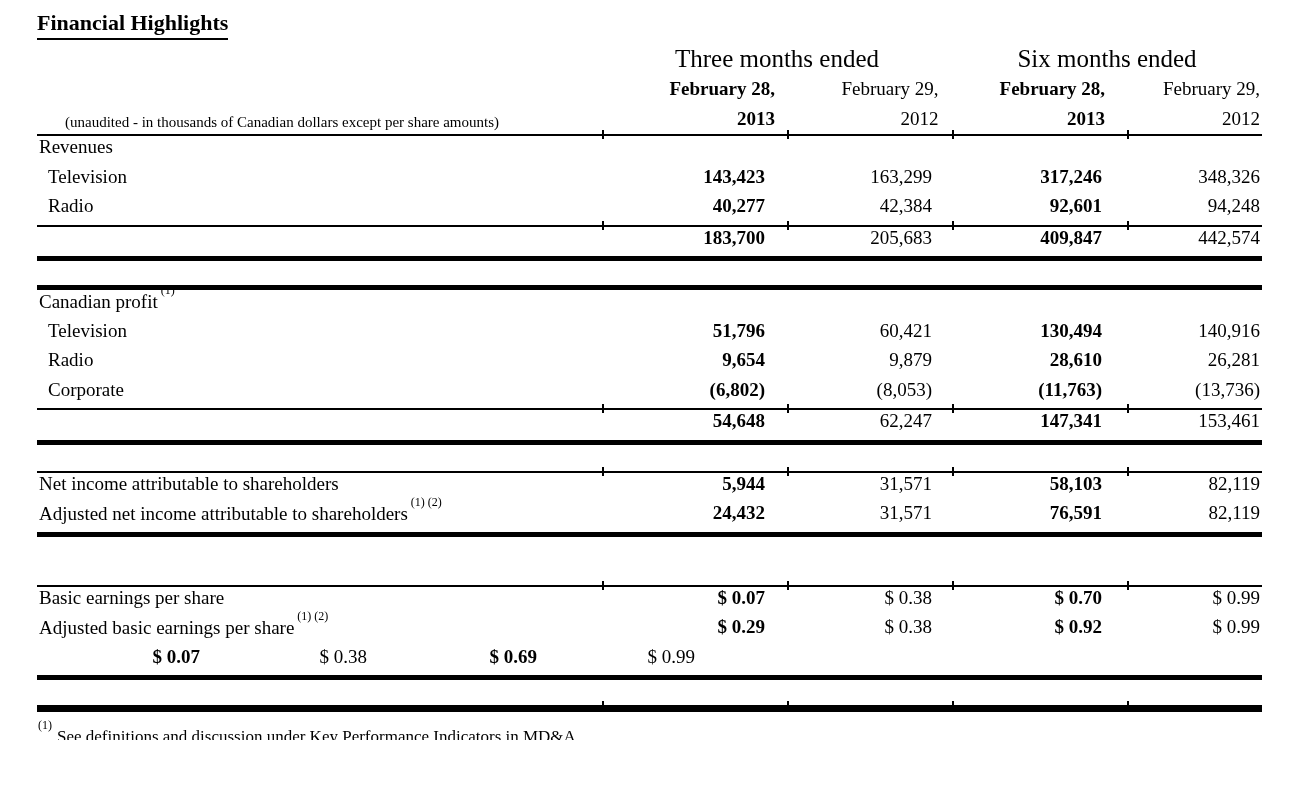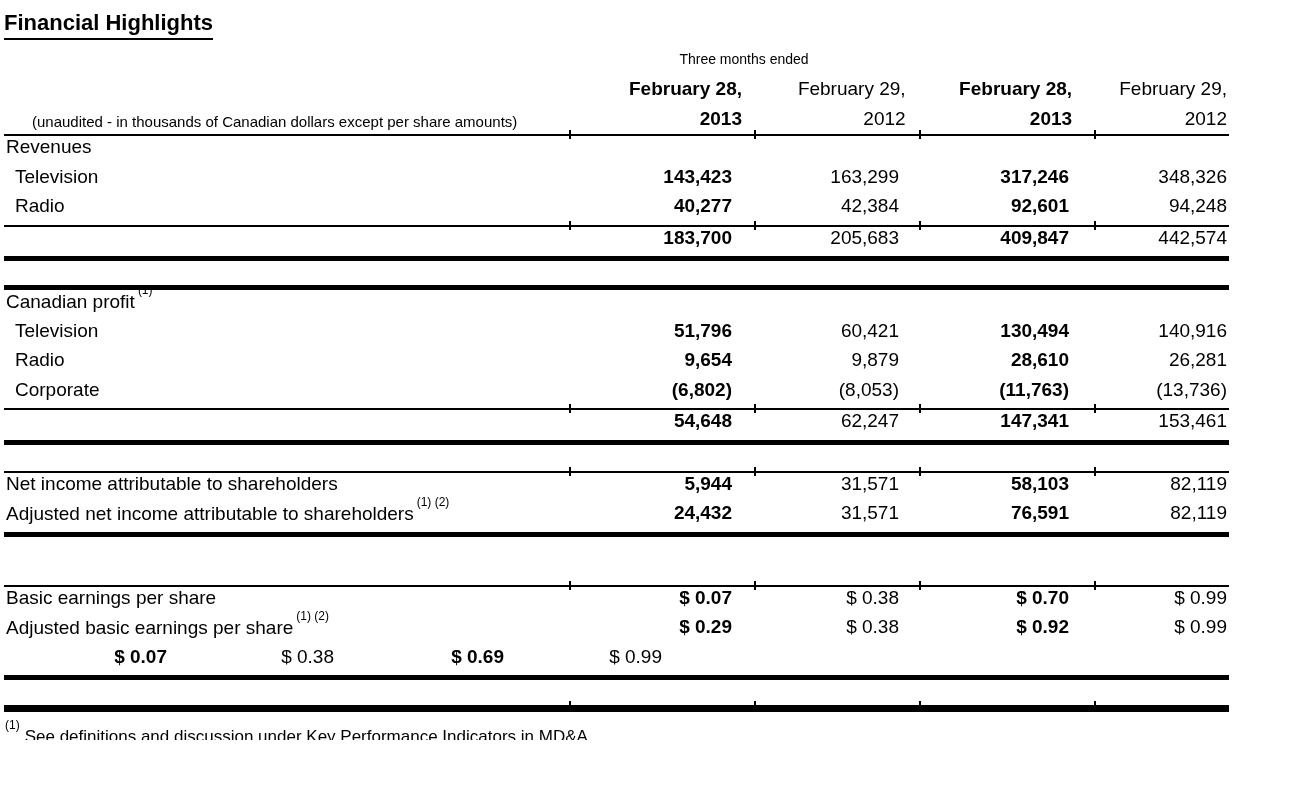--- a/index.html
+++ b/index.html
@@ -1,33 +1,33 @@
 <!DOCTYPE html>
 <html><head>
 <meta charset="utf-8">
 <style>
   * { margin:0; padding:0; box-sizing:border-box; }
   html, body {
     width:1295px; height:800px;
     background:#ffffff; color:#000000;
     font-family:"Liberation Sans", sans-serif;
   }
-  .page { position:relative; width:1295px; height:740px; padding:10px 0 0 4px; overflow:hidden; }
+  .page { position:relative; width:1295px; height:740px; padding:10px 0 0 37px; overflow:hidden;font-family:Liberation Serif, serif; }
 
   .title {
     display:inline-block;
     font-size:22px; font-weight:700; line-height:1.2;
     border-bottom:2.5px solid #000; padding-bottom:2px;
   }
 
   .table { width:1225px; margin-top:4px; }
 
   
   .hrow { display:flex; }
-  .hrow-groups { height:30px; line-height:30px; font-size:14px;align-items:flex-end; }
+  .hrow-groups { height:30px; line-height:30px; font-size:25px;align-items:flex-end; }
   .hspacer { width:565px; }
   .hgroup { text-align:center; }
   .hgroup.g1 { width:350px; }
   .hgroup.g2 { width:310px; }
   .hrow-dates { align-items:flex-end; }
   .hnote { width:565px; font-size:15px; line-height:24px; padding-left:1px;margin-left:27px; }
   .hcol { text-align:right; font-size:19px; }
   .hcol div { line-height:30px; }
   .hcol.b { font-weight:700;text-align:right; }
   .c0 { width:185px; padding-right:22px; }
@@ -62,20 +62,21 @@
 <div class="page">
 
   <div class="title">Financial Highlights</div>
 
   <div class="table">
 
     <div>
       <div class="hrow hrow-groups">
         <div class="hspacer"></div>
         <div class="hgroup g1">Three months ended</div>
+        <div class="hgroup g2">Six months ended</div>
       </div>
       <div class="hrow hrow-dates">
         <div class="hnote">(unaudited - in thousands of Canadian dollars except per share amounts)</div>
         <div class="hcol c0 b">
           <div>February 28,</div>
             <div>2013</div>
         </div>
         <div class="hcol c1">
           <div>February 29,</div>
             <div>2012</div>

